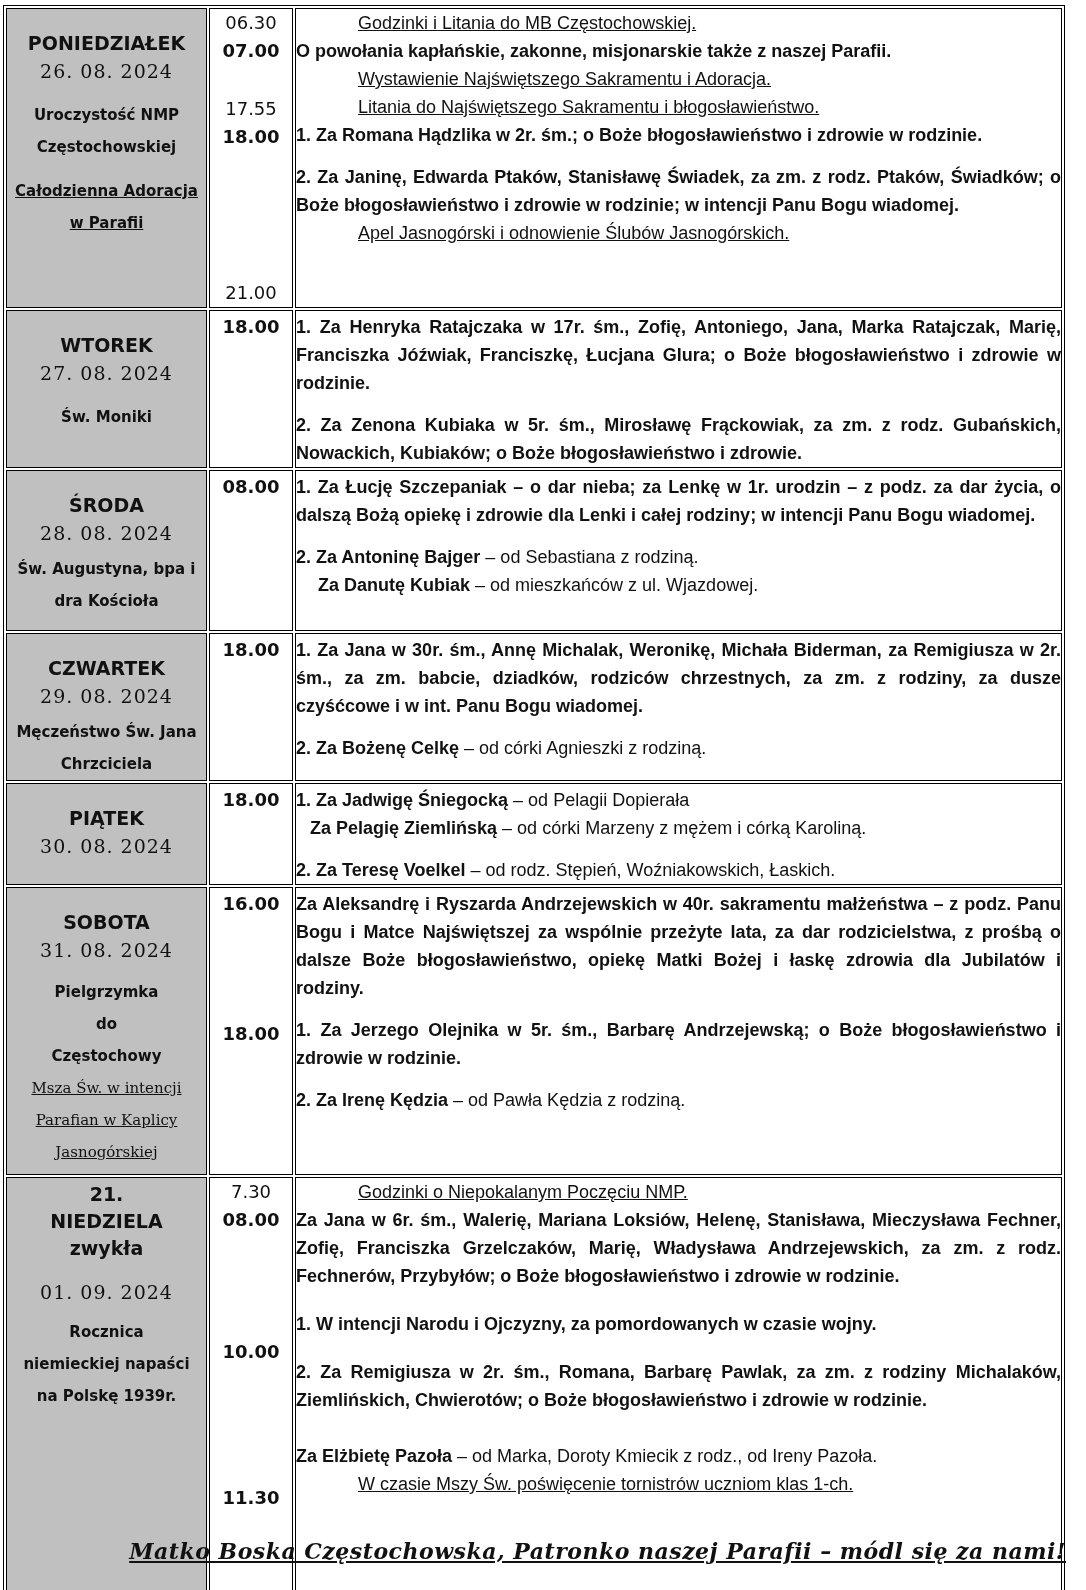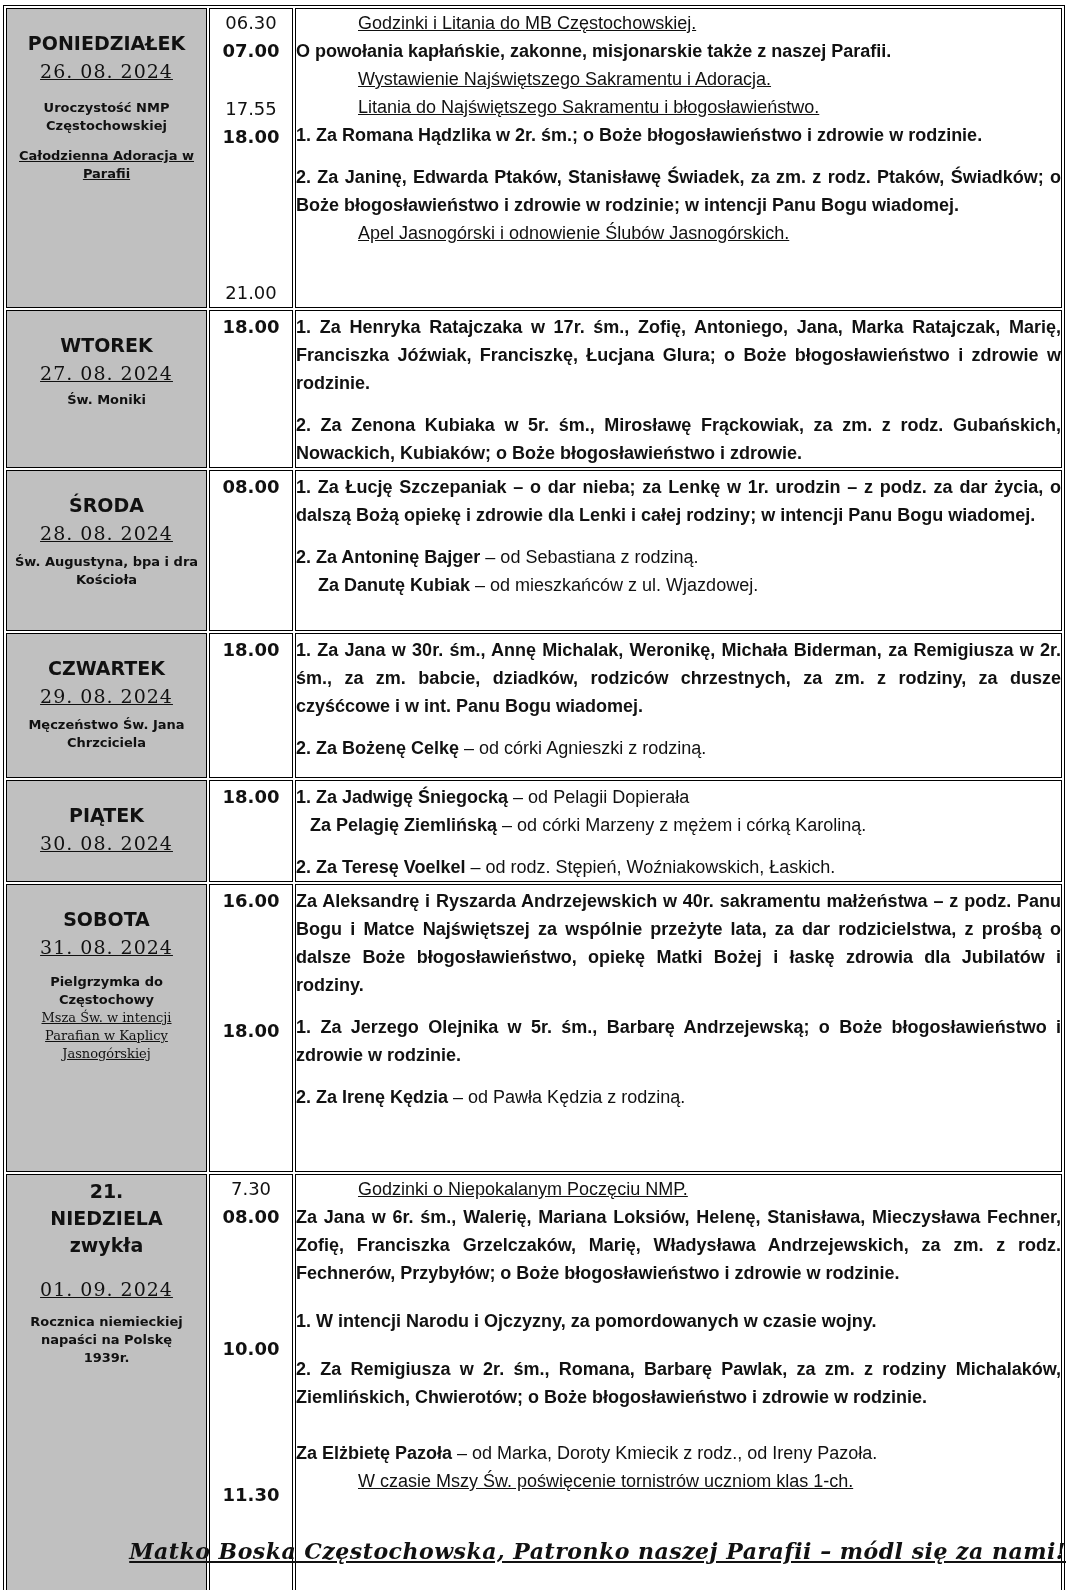--- a/index.html
+++ b/index.html
@@ -21,22 +21,22 @@
   }
   col.c-day { width: 201px; }
   col.c-time { width: 84px; }
   col.c-int { width: auto; }
   td.day {
     background: #c0c0c0;
     text-align: center;
     font-family: "DejaVu Sans", sans-serif;
   }
   .day-name { font-weight: bold; font-size: 19px; line-height: 27px; padding-top: 21px; }
-  .day-date { font-size: 19px; text-decoration: underline; line-height: 28px; letter-spacing: 1px; font-family: "DejaVu Serif", serif; }
-  .day-note { font-weight: bold; font-size: 13px; line-height: 18px; margin-top: 10px; padding: 0 6px; }
+  .day-date { font-size: 19px; line-height: 28px; letter-spacing: 1px; font-family: "DejaVu Serif", serif; }
+  .day-note { font-weight: bold; font-size: 15px; line-height: 32px; margin-top: 10px; padding: 0 6px; }
   .day-note.u { text-decoration: underline; margin-top: 8px; }
   .day-note.plain { font-weight: normal; text-decoration: underline; font-family: "DejaVu Serif", serif; }
   td.time {
     text-align: center;
     font-family: "DejaVu Sans", sans-serif;
     font-size: 18px;
   }
   .t { line-height: 28px; }
   .t.b { font-weight: bold; }
   td.int {
@@ -96,21 +96,21 @@
       <div class="sp"></div>
       <div class="line b just">2. Za Janinę, Edwarda Ptaków, Stanisławę Świadek, za zm. z rodz. Ptaków, Świadków; o Boże błogosławieństwo i zdrowie w rodzinie; w intencji Panu Bogu wiadomej.</div>
       <div class="line ind">Apel Jasnogórski i odnowienie Ślubów Jasnogórskich.</div>
     </td>
   </tr>
 
   <tr style="height:144px">
     <td class="day">
       <div class="day-name">WTOREK</div>
       <div class="day-date">27. 08. 2024</div>
-      <div class="day-note" style="margin-top:4px">Św. Moniki</div>
+      <div class="day-note" style="margin-top:14px">Św. Moniki</div>
     </td>
     <td class="time">
       <div class="t b" style="padding-top:2px">18.00</div>
     </td>
     <td class="int">
       <div class="line b just" style="padding-top:2px">1. Za Henryka Ratajczaka w 17r. śm., Zofię, Antoniego, Jana, Marka Ratajczak, Marię, Franciszka Jóźwiak, Franciszkę, Łucjana Glura; o Boże błogosławieństwo i zdrowie w rodzinie.</div>
       <div class="sp"></div>
       <div class="line b just">2. Za Zenona Kubiaka w 5r. śm., Mirosławę Frąckowiak, za zm. z rodz. Gubańskich, Nowackich, Kubiaków; o Boże błogosławieństwo i zdrowie.</div>
     </td>
   </tr>

